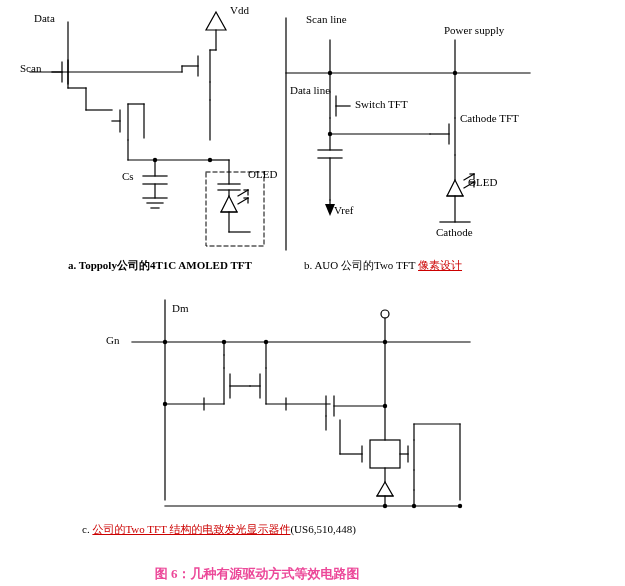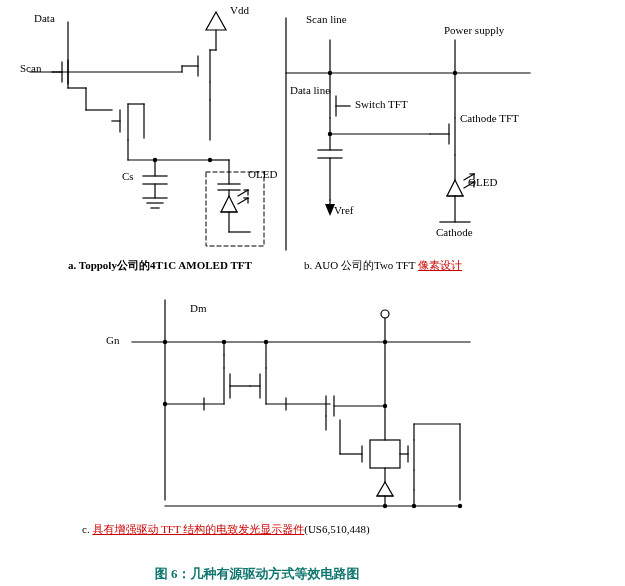--- a/index.html
+++ b/index.html
@@ -48,21 +48,21 @@
   }
   .figtitle {
     position: absolute;
     left: 0;
     top: 565px;
     width: 514px;
     text-align: center;
     font-family: "Liberation Serif", serif;
     font-size: 13px;
     font-weight: bold;
-    color: #0f766e;
+    color: #ec4899;
     white-space: nowrap;
   }
 </style>
 </head>
 <body>
 
 <div class="canvas">
 
   <svg class="schematic" viewBox="0 0 625 586">
     <g stroke="#000000" stroke-width="1.2" fill="none" stroke-linecap="square">
@@ -259,22 +259,22 @@
   <div class="lbl" style="left:355px; top:98px;">Switch TFT</div>
   <div class="lbl" style="left:460px; top:112px;">Cathode TFT</div>
   <div class="lbl" style="left:468px; top:176px;">OLED</div>
   <div class="lbl" style="left:334px; top:204px;">Vref</div>
   <div class="lbl" style="left:436px; top:226px;">Cathode</div>
 
   <div class="cap" style="left:304px; top:258px;">
     <span>b. AUO 公司的Two TFT </span><span class="hl">像素设计</span>
   </div>
 
-  <div class="lbl" style="left:172px; top:302px;margin-left:18px;">Dm</div>
+  <div class="lbl" style="left:172px; top:302px;">Dm</div>
   <div class="lbl" style="left:106px; top:334px;">Gn</div>
 
   <div class="cap" style="left:82px; top:522px;">
-    <span>c. </span><span class="hl">具有增强驱动 TFT 结构的电致发光显示器件</span><span>(US6,510,448)</span>
+    <span>c. </span><span class="hl">公司的Two TFT 结构的电致发光显示器件</span><span>(US6,510,448)</span>
   </div>
 
   <div class="figtitle">图 6：几种有源驱动方式等效电路图</div>
 
 </div>
 
 </body></html>

